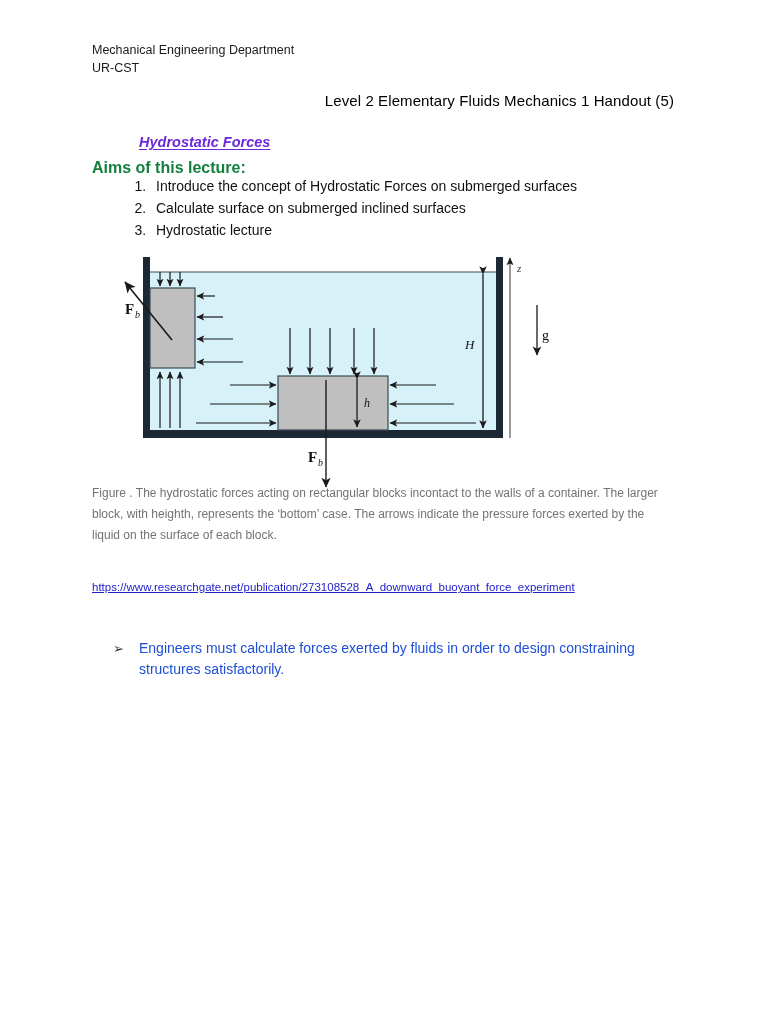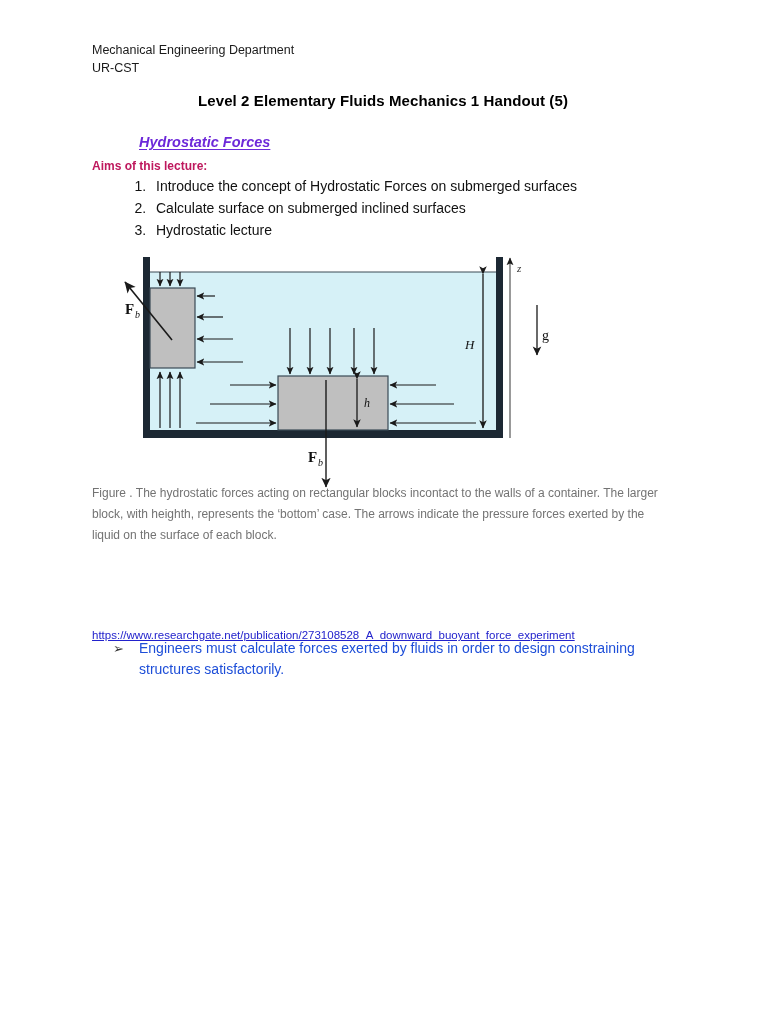--- a/index.html
+++ b/index.html
@@ -32,46 +32,46 @@
     font-size: 12.5px;
     line-height: 18px;
     color: #1a1a1a;
   }
 
   .doc-title {
     position: absolute;
     left: 92px;
     top: 92px;
     width: 582px;
-    text-align: center;
+    text-align: right;
     font-size: 15px;
-    font-weight: bold;
+    font-weight: normal;
     letter-spacing: 0.1px;
     color: #000000;
   }
 
   .section-heading {
     position: absolute;
     left: 139px;
     top: 134px;
     font-size: 14.5px;
     font-weight: bold;
     text-decoration: underline;
     text-underline-offset: 2px;
     color: #6d28d9;
     font-style: italic;
   }
 
   .aims-label {
     position: absolute;
     left: 92px;
     top: 159px;
-    font-size: 12px;
+    font-size: 16px;
     font-weight: bold;
-    color: #be185d;
+    color: #15803d;
   }
 
   .aims-list {
     position: absolute;
     left: 112px;
     top: 176px;
     margin: 0;
     padding: 0 0 0 26px;
     font-size: 14px;
     line-height: 21px;
@@ -103,21 +103,20 @@
     color: #737373;
   }
   .caption-link {
     position: absolute;
     left: 92px;
     top: 581px;
     width: 600px;
     font-size: 11.5px;
     color: #2222cc;
     white-space: nowrap;
-    margin-top: 48px;
   }
 
   
   .bullet-row {
     position: absolute;
     left: 113px;
     top: 638px;
     width: 560px;
     display: flex;
     align-items: flex-start;

